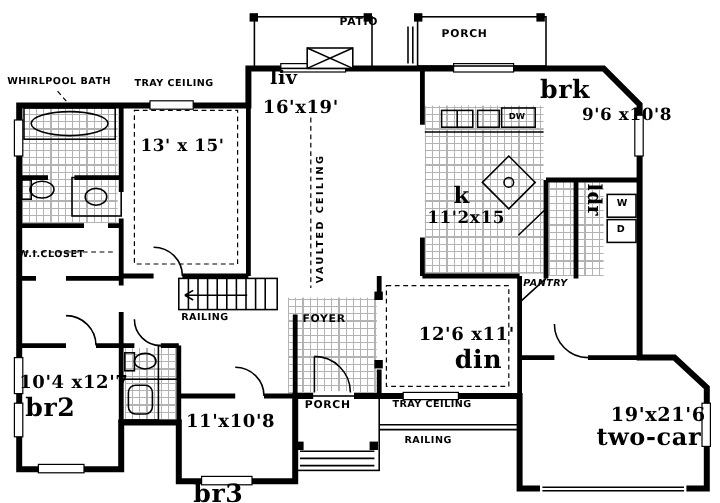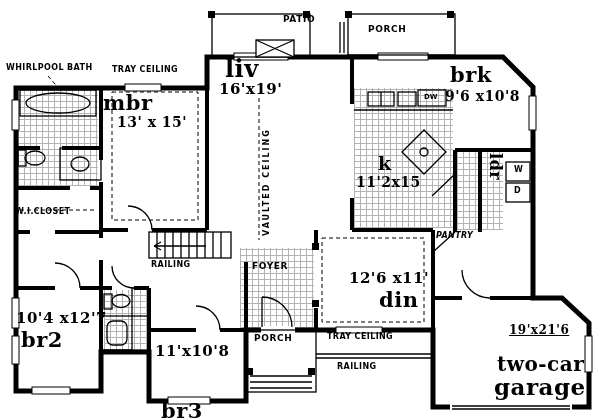--- a/index.html
+++ b/index.html
@@ -154,32 +154,30 @@
   <div class="lb sm" style="left:151px;top:261px;">RAILING</div>
   <div class="lb s9" style="left:252px;top:262px;">FOYER</div>
   <div class="lb sm" style="left:436px;top:232px;font-style:italic;">PANTRY</div>
   <div class="lb s9" style="left:254px;top:334px;">PORCH</div>
   <div class="lb sm" style="left:327px;top:333px;">TRAY CEILING</div>
   <div class="lb sm" style="left:337px;top:363px;">RAILING</div>
   <div class="lb" style="left:424px;top:94px;font-size:7px;font-family:'DejaVu Sans',sans-serif;">DW</div>
   <div class="lb" style="left:514px;top:166px;font-size:8px;font-family:'DejaVu Sans',sans-serif;">W</div>
   <div class="lb" style="left:514px;top:187px;font-size:8px;font-family:'DejaVu Sans',sans-serif;">D</div>
 
-  <div class="lb rm" style="left:225px;top:57px;font-size:24px;">liv</div>
+  <div class="lb rm" style="left:225px;top:57px;font-size:16px;">liv</div>
   <div class="lb dm" style="left:219px;top:82px;font-size:15px;">16'x19'</div>
-  <div class="lb rm" style="left:103px;top:92px;">mbr</div>
   <div class="lb dm" style="left:117px;top:115px;text-align:center;">13' x 15'</div>
   <div class="lb rm" style="left:450px;top:64px;">brk</div>
-  <div class="lb dm" style="left:445px;top:89px;">9'6 x10'8</div>
+  <div class="lb dm" style="left:445px;top:89px;padding-left:40px;">9'6 x10'8</div>
   <div class="lb rm" style="left:378px;top:154px;font-size:19px;">k</div>
   <div class="lb dm" style="left:356px;top:175px;">11'2x15</div>
   <div class="lb rm vdn" style="left:503px;top:153px;font-size:16px;">ldr</div>
   <div class="lb dm" style="left:349px;top:271px;font-size:15px;">12'6 x11'</div>
   <div class="lb rm" style="left:379px;top:289px;">din</div>
   <div class="lb dm" style="left:16px;top:311px;font-size:15px;">10'4 x12'7</div>
   <div class="lb rm" style="left:21px;top:329px;">br2</div>
   <div class="lb dm" style="left:155px;top:344px;font-size:15px;">11'x10'8</div>
   <div class="lb rm" style="left:161px;top:363px;margin-top:37px;">br3</div>
-  <div class="lb dm" style="left:509px;top:324px;font-size:12px;text-decoration:underline;">19'x21'6</div>
+  <div class="lb dm" style="left:509px;top:338px;font-size:16px;">19'x21'6</div>
   <div class="lb rm" style="left:497px;top:354px;font-size:20px;">two-car</div>
-  <div class="lb rm" style="left:494px;top:375px;font-size:23px;">garage</div>
 
 </div>
 
 </body></html>

